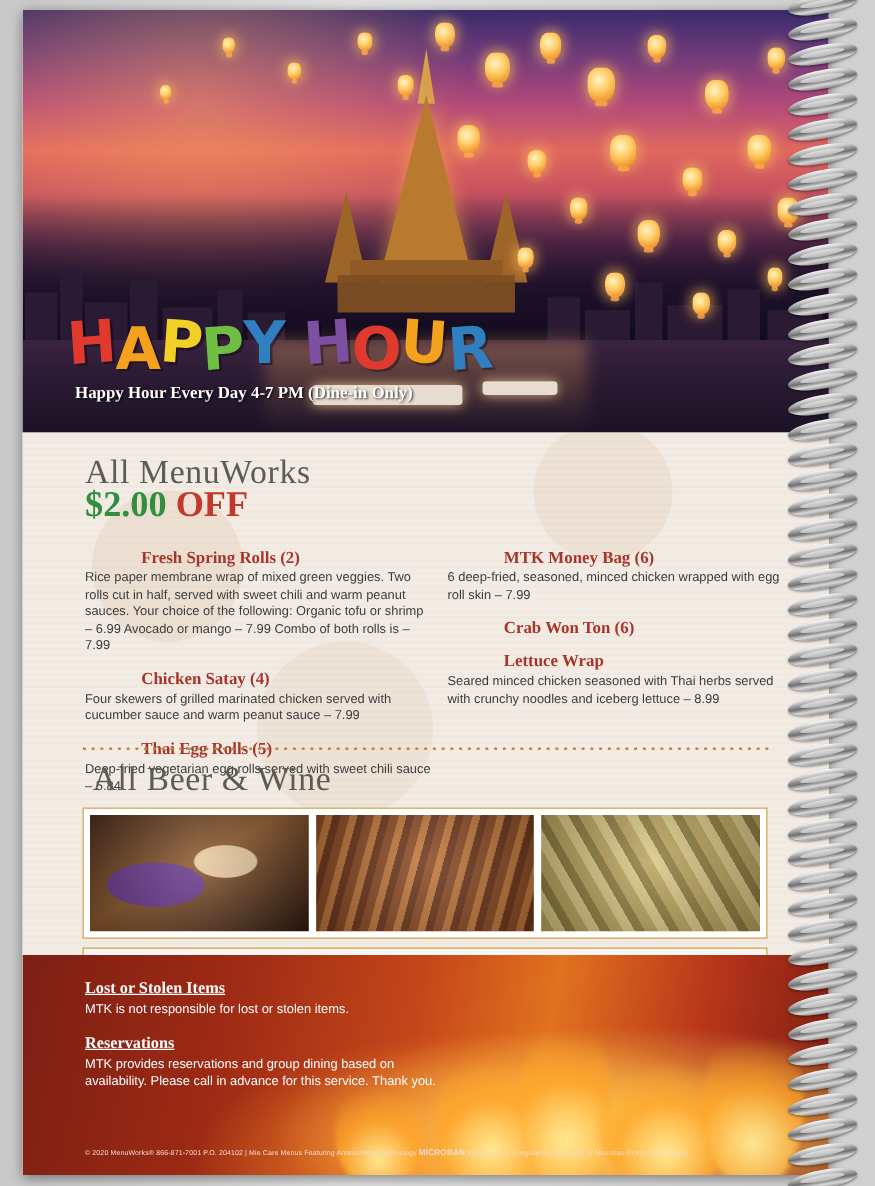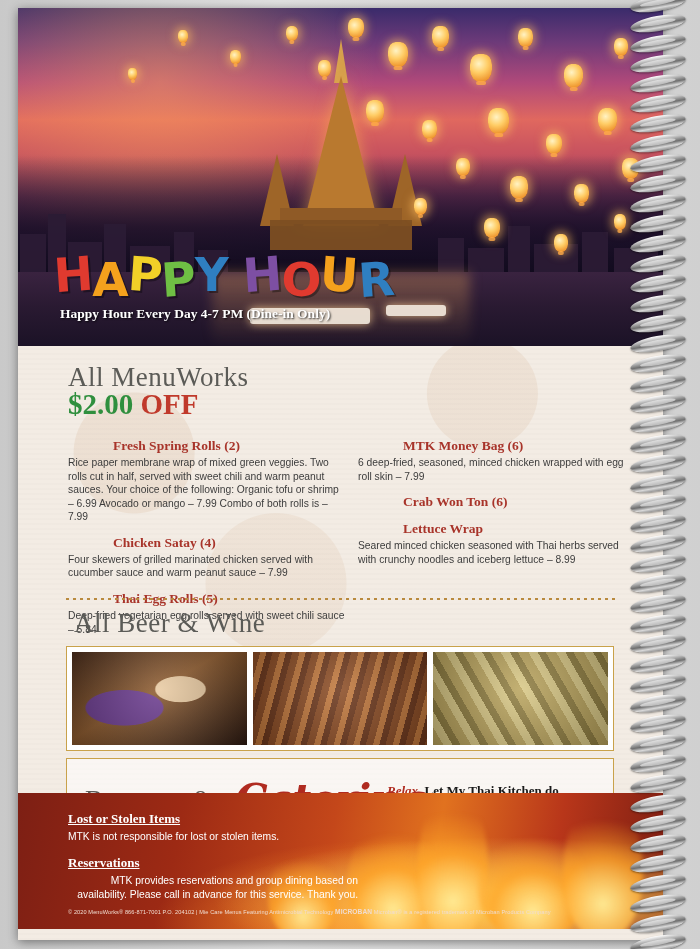--- a/index.html
+++ b/index.html
@@ -226,39 +226,39 @@
   #ask-line {
     position: absolute; left: 320px; top: 58px; font-size: 10.5px; color: #333;
   }
   #phone {
     position: absolute; right: 14px; top: 32px;
     font-family: "Liberation Serif", serif; font-weight: bold; font-size: 19px; color: #111;
   }
 
   
   #footer {
-    position: absolute; left: 0; bottom: 11px; width: 100%; height: 136px;
+    position: absolute; left: 0; bottom: 0; width: 100%; height: 176px;
     background:
       radial-gradient(ellipse at 75% 80%, rgba(255,210,90,.85) 0 8%, rgba(0,0,0,0) 42%),
       radial-gradient(ellipse at 58% 95%, rgba(255,150,40,.8) 0 10%, rgba(0,0,0,0) 45%),
       linear-gradient(100deg,#7d1f14 0%, #9d2a14 25%, #c4471a 48%, #e1721f 64%, #b8361a 82%, #7a1d12 100%);
     color: #fff;
   }
   #flames { position: absolute; inset: 0; overflow: hidden; }
   .flame {
     position: absolute; bottom: -10px;
     border-radius: 50% 50% 45% 45%;
     background: radial-gradient(circle at 50% 75%, rgba(255,235,150,.95) 0%, rgba(255,165,40,.75) 40%, rgba(200,50,15,0) 75%);
     filter: blur(2px);
   }
   .f-title {
     font-family: "Liberation Serif", serif; font-size: 13px; font-weight: bold;
     text-decoration: underline; margin-bottom: 3px;
   }
-  .f-text { font-size: 10.3px; line-height: 1.35; max-width: 290px; text-align: right; }
+  .f-text { font-size: 10.3px; line-height: 1.35; max-width: 290px; }
   #foot-block-1 { position: absolute; left: 50px; top: 18px; }
   #foot-block-2 { position: absolute; left: 50px; top: 62px; }
   #legal {
     position: absolute; left: 50px; bottom: 14px; font-size: 5.6px; color: #f0dcd0;
     letter-spacing: .1px; white-space: nowrap;
   }
   #legal b { font-size: 6.6px; }
 </style>
 </head>
 <body>

